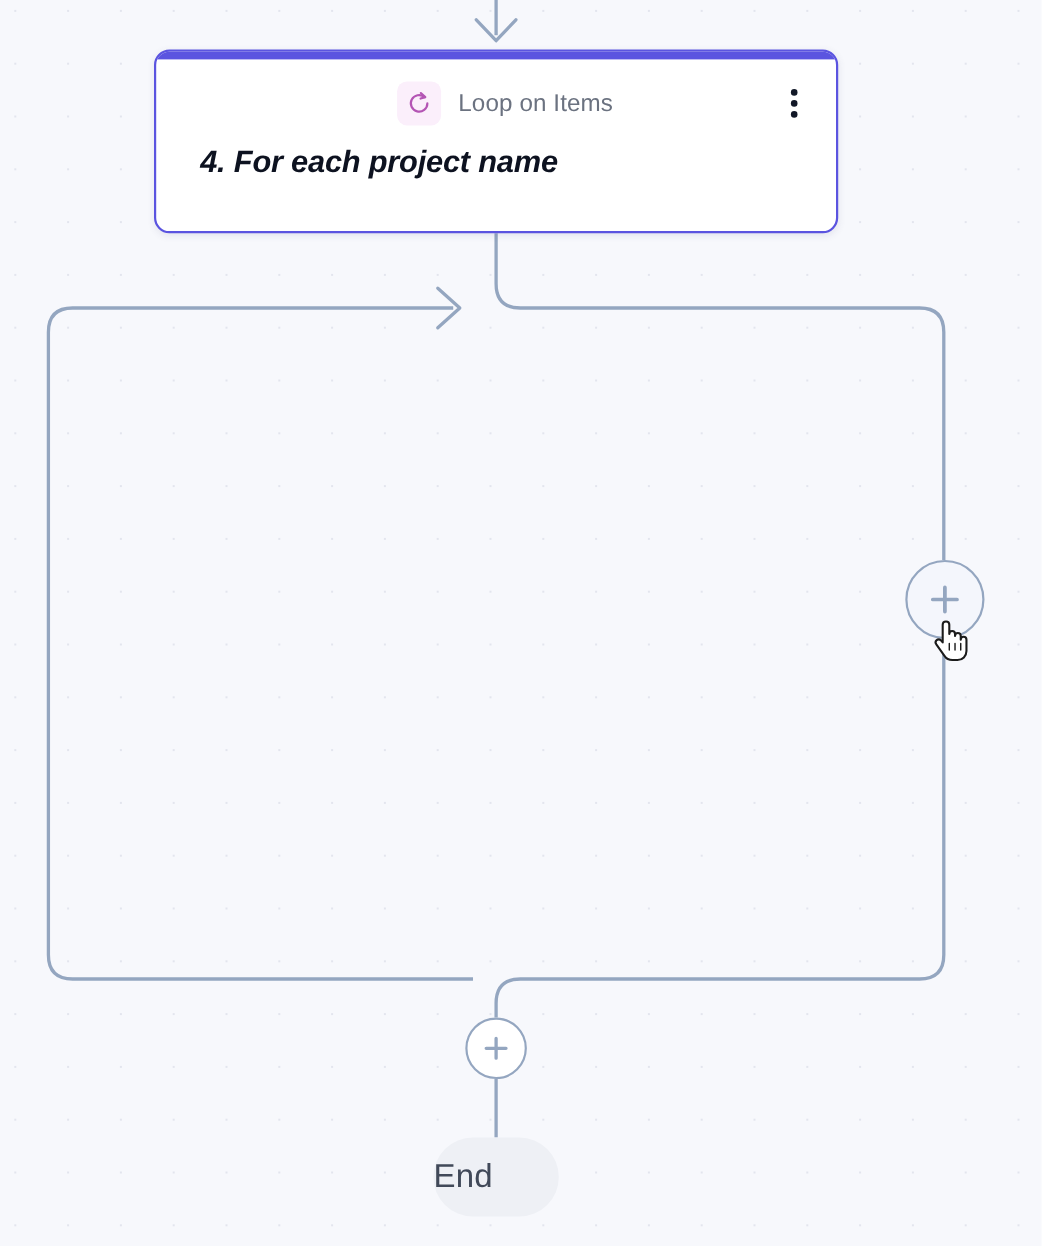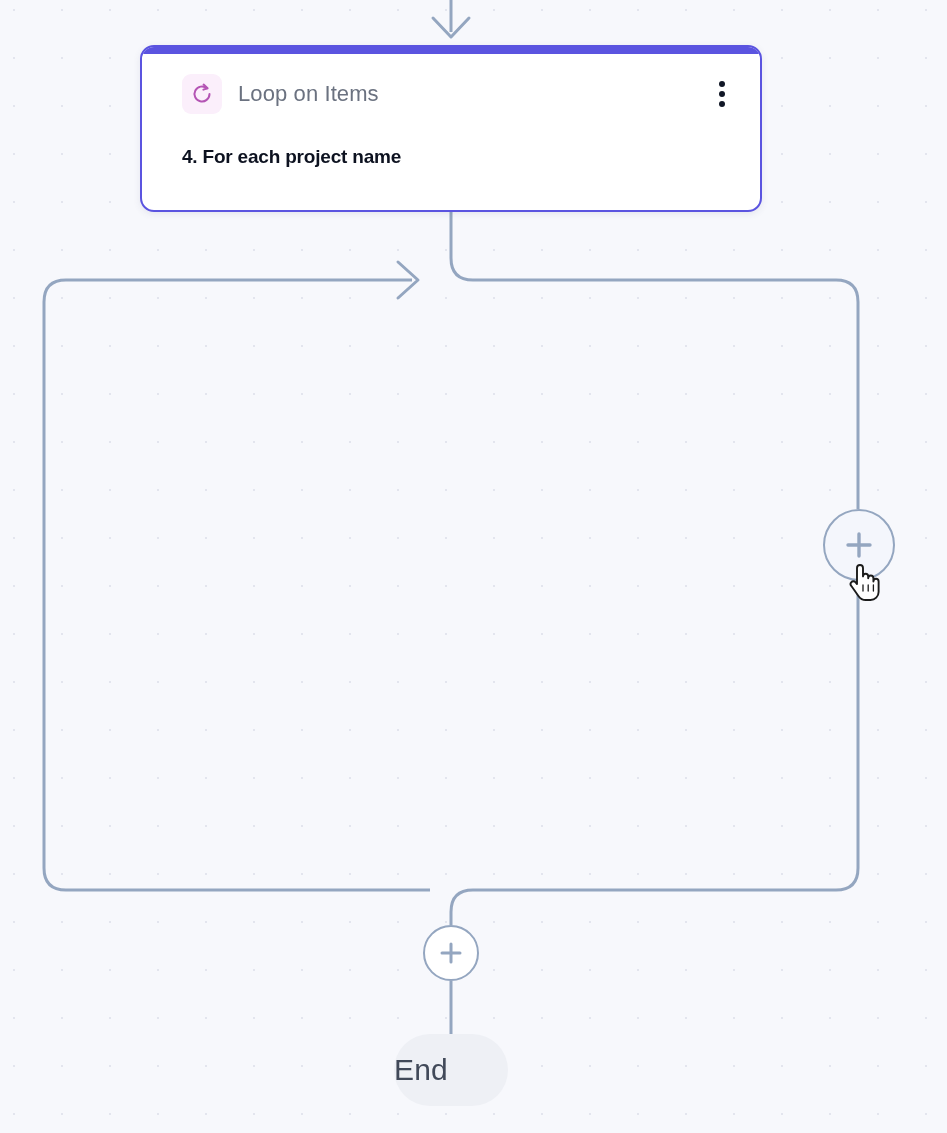--- a/index.html
+++ b/index.html
@@ -56,20 +56,21 @@
     position: absolute;
     left: 0; top: 7px; right: 0; bottom: 0;
     padding: 21px 24px 0 40px;
   }
 
   .card-header {
     display: flex;
     align-items: center;
     position: relative;
     height: 38px;
+    justify-content: center;
   }
 
   .node-icon {
     width: 40px;
     height: 40px;
     border-radius: 9px;
     background: #fbeffb;
     display: flex;
     align-items: center;
     justify-content: center;
@@ -100,26 +101,27 @@
   }
   .kebab span {
     display: block;
     width: 6px;
     height: 6px;
     border-radius: 50%;
     background: #111827;
   }
 
   .card-title {
-    margin-top: 33px;
-    font-size: 19px;
+    margin-top: 18px;
+    font-size: 28px;
     font-weight: bold;
     color: #0d1220;
     letter-spacing: -0.2px;
     white-space: nowrap;
+    font-style: italic;
   }
 
   
   .plus-btn {
     position: absolute;
     border-radius: 50%;
     border: 2px solid #94a6c0;
     display: flex;
     align-items: center;
     justify-content: center;

